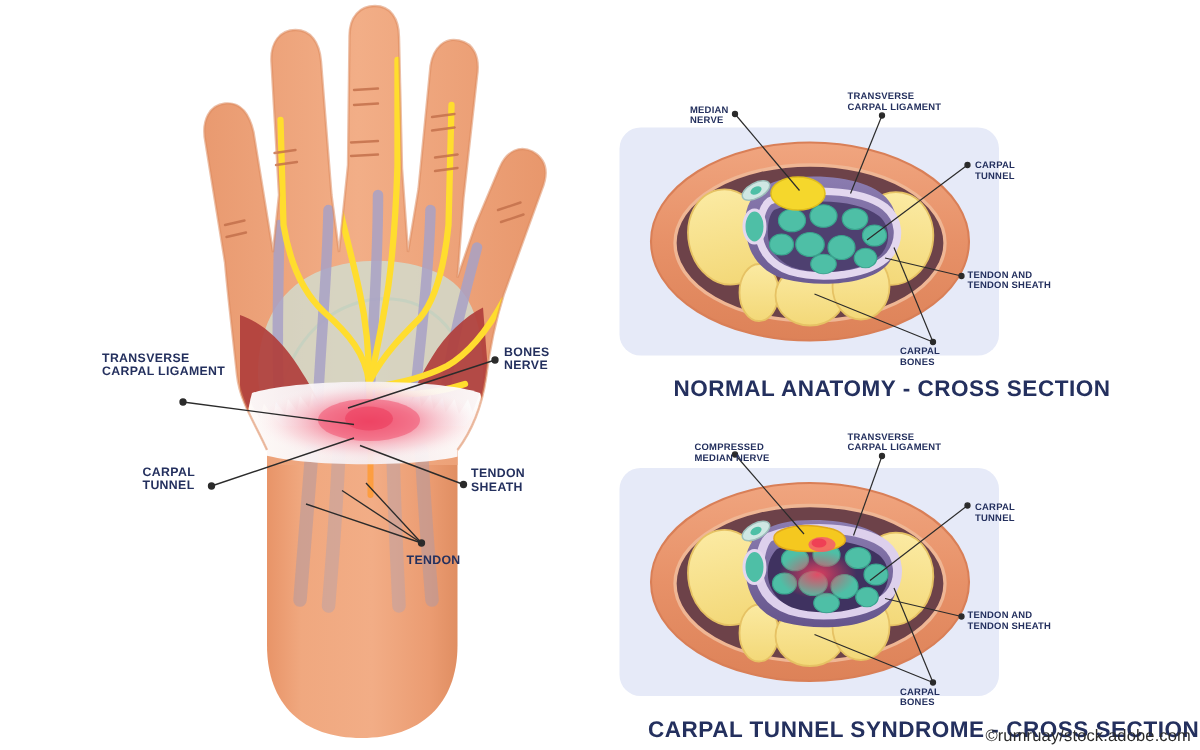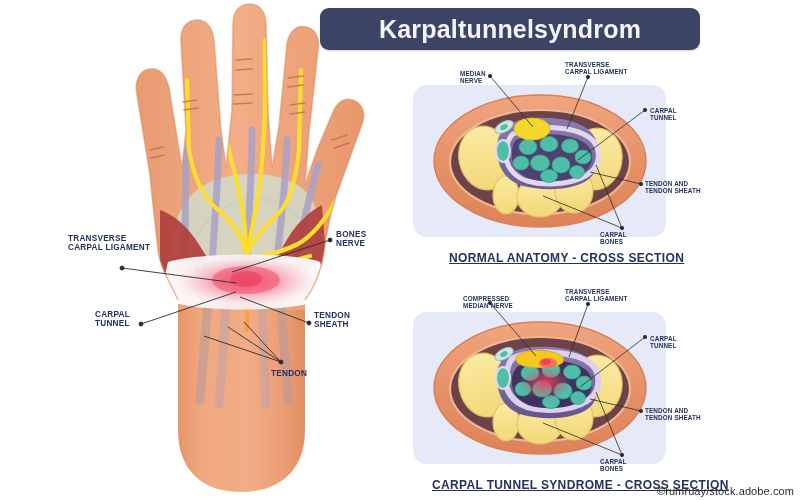--- a/index.html
+++ b/index.html
@@ -24,22 +24,22 @@
   }
 
   
   .lab{
     position:absolute;color:#24305e;font-weight:bold;
     line-height:1.12;white-space:pre-line;
   }
   .lab-hand{font-size:8.2px;letter-spacing:.25px;}
   .lab-xs{font-size:6.3px;letter-spacing:.15px;}
   .caption{
-    position:absolute;color:#22305e;font-weight:bold;font-size:12px;
-    letter-spacing:.35px;white-space:nowrap;text-decoration:underline;
+    position:absolute;color:#22305e;font-weight:bold;font-size:15px;
+    letter-spacing:.35px;white-space:nowrap;
   }
   .credit{
     position:absolute;right:6px;bottom:3px;color:#2b2b2b;font-size:11px;
     letter-spacing:.1px;
   }
   
   .panel{
     position:absolute;background:#e6eaf8;border-radius:14px;
   }
   svg{display:block;overflow:visible;}
@@ -233,23 +233,20 @@
       <circle cx="309" cy="323" r="2"></circle>
       <line x1="309" y1="323" x2="240" y2="297"></line>
 
       <circle cx="281" cy="362" r="2"></circle>
       <line x1="281" y1="362" x2="204" y2="336"></line>
       <line x1="281" y1="362" x2="228" y2="327"></line>
       <line x1="281" y1="362" x2="244" y2="322"></line>
     </g>
   </svg>
 
-  <div class="title-banner" style="background: rgb(59, 68, 100);">
-    <span class="title-text" style="color: rgb(242, 244, 249);">Karpaltunnelsyndrom</span>
-  </div>
 
   <div class="panel" id="panel-normal" style="left: 413px; top: 85px; width: 253px; height: 152px; background: rgb(230, 234, 248);"></div>
 
   <svg class="vec" width="800" height="500" viewBox="0 0 800 500">
     <defs>
       <linearGradient id="skinRing" x1="0" y1="0" x2="0" y2="1">
         <stop offset="0%" stop-color="#f0a57f"></stop>
         <stop offset="50%" stop-color="#e79168"></stop>
         <stop offset="100%" stop-color="#dd8258"></stop>
       </linearGradient>

